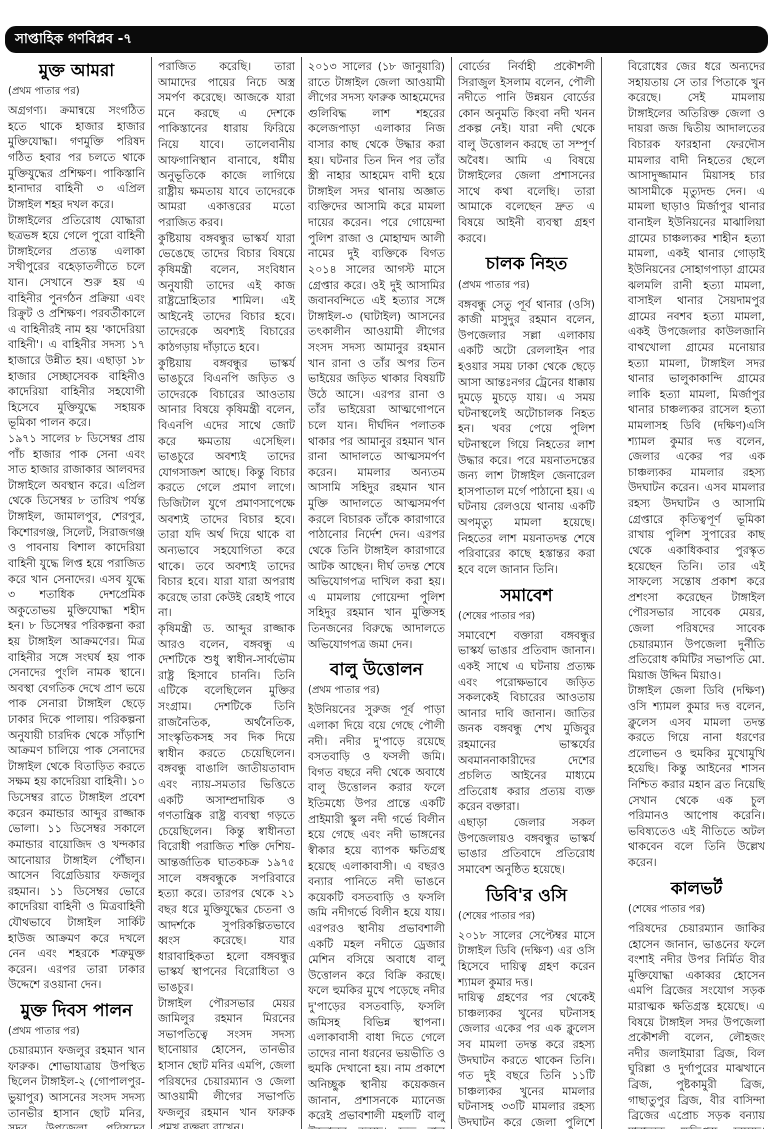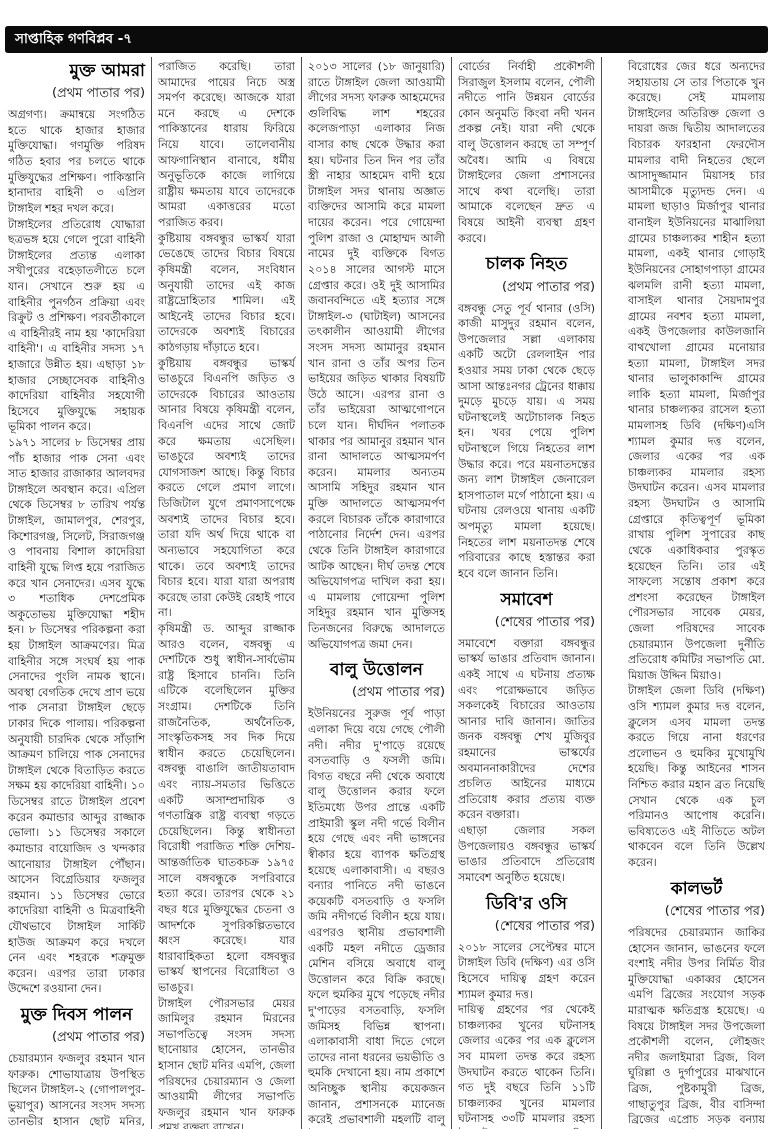--- a/index.html
+++ b/index.html
@@ -19,21 +19,21 @@
     left: 5px; right: 5px; top: 26px;
     height: 27px;
     background: #0b0b0b;
     color: #ffffff;
     display: flex;
     justify-content: space-between;
     align-items: center;
     padding: 0 10px;
     font-size: 13.5px;
     font-weight: bold;
-    border-radius: 3px;
+    border-radius: 11px;
   }
   .columns {
     position: absolute;
     top: 57px; left: 7px; right: 7px; bottom: 0;
     display: flex;
   }
   .col {
     flex: 1 1 0;
     padding: 2px 6px 0 6px;
     overflow: hidden;
@@ -43,24 +43,24 @@
   .col:first-child { padding-left: 1px; }
   .col:last-child { border-right: none; padding-right: 1px; margin-left: 20px; }
   .headline {
     font-size: 17px;
     font-weight: bold;
     text-align: center;
     line-height: 1.25;
     margin: 7px 0 2px 0;
     color: #000;
   }
-  .col .headline:first-child { margin-top: 1px; text-align: right; }
+  .col .headline:first-child { margin-top: 1px; }
   .subhead {
-    font-size: 13px;
-    text-align: right;
+    font-size: 10px;
+    text-align: left;
     margin: 0 0 3px 0;
     color: #111;
   }
   .body-text {
     font-size: 11px;
     line-height: 1.42;
     text-align: justify;
     white-space: pre-line;
     word-break: normal;
     color: #1a1a1a;

